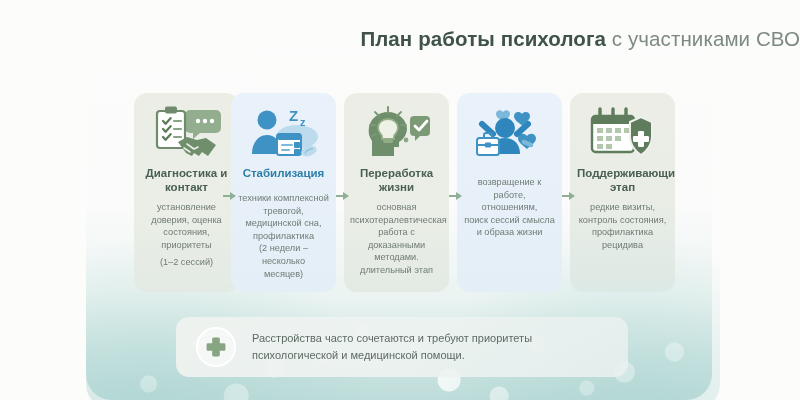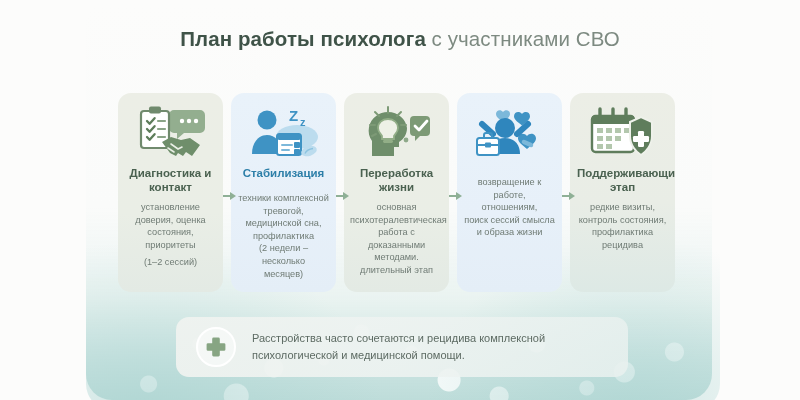--- a/index.html
+++ b/index.html
@@ -73,21 +73,21 @@
     background: radial-gradient(ellipse at 70% 100%, rgba(168,211,208,0.5) 0%, rgba(168,211,208,0) 72%);
     pointer-events: none;
   }
 
   
   .title {
     position: absolute;
     left: 0;
     top: 26px;
     width: 800px;
-    text-align: center;
+    text-align: right;
     font-size: 20.5px;
     line-height: 26px;
     white-space: nowrap;
   }
   .title .t-strong {
     font-weight: bold;
     color: #3f5348;
     letter-spacing: 0.1px;
   }
   .title .t-light {
@@ -108,21 +108,21 @@
     position: absolute;
     top: 0;
     width: 105px;
     height: 199px;
     border-radius: 13px;
     box-sizing: border-box;
     padding: 9px 5px 6px 5px;
     text-align: center;
     overflow: hidden;
   }
-  .card.c0 { left: 0px;   background: linear-gradient(to bottom, #eceee6 0%, #eaeee6 60%, #e3eae4 100%); }
+  .card.c0 { left: 16px;   background: linear-gradient(to bottom, #eceee6 0%, #eaeee6 60%, #e3eae4 100%); }
   .card.c1 { left: 113px; background: linear-gradient(to bottom, #e9f2fa 0%, #e7f0f9 60%, #e4eef7 100%); }
   .card.c2 { left: 226px; background: linear-gradient(to bottom, #eceee6 0%, #eaeee6 60%, #e3eae4 100%); }
   .card.c3 { left: 339px; background: linear-gradient(to bottom, #e9f2fa 0%, #e7f0f9 60%, #e4eef7 100%); }
   .card.c4 { left: 452px; background: linear-gradient(to bottom, #eceee6 0%, #e9edE6 55%, #dde9e5 100%); }
 
   .card-icon {
     height: 62px;
     display: flex;
     align-items: center;
     justify-content: center;
@@ -428,18 +428,18 @@
     </div>
   </div>
 
   <div class="banner">
     <div class="banner-icon">
       <svg width="20" height="20" viewBox="0 0 20 20">
         <path d="M7.6 0.6 h4.8 a1.4 1.4 0 0 1 1.4 1.4 v4.2 h4.2 a1.4 1.4 0 0 1 1.4 1.4 v4.8 a1.4 1.4 0 0 1 -1.4 1.4 h-4.2 v4.2 a1.4 1.4 0 0 1 -1.4 1.4 h-4.8 a1.4 1.4 0 0 1 -1.4 -1.4 v-4.2 h-4.2 a1.4 1.4 0 0 1 -1.4 -1.4 v-4.8 a1.4 1.4 0 0 1 1.4 -1.4 h4.2 v-4.2 a1.4 1.4 0 0 1 1.4 -1.4 z" fill="#87a583"></path>
       </svg>
     </div>
     <div class="banner-text">
-      <span class="ln">Расстройства часто сочетаются и рецидива комплексной</span>
+      <span class="ln">Расстройства часто сочетаются и требуют приоритеты</span>
       <span class="ln">психологической и медицинской помощи.</span>
     </div>
   </div>
 
 </div>
 
 </body></html>

